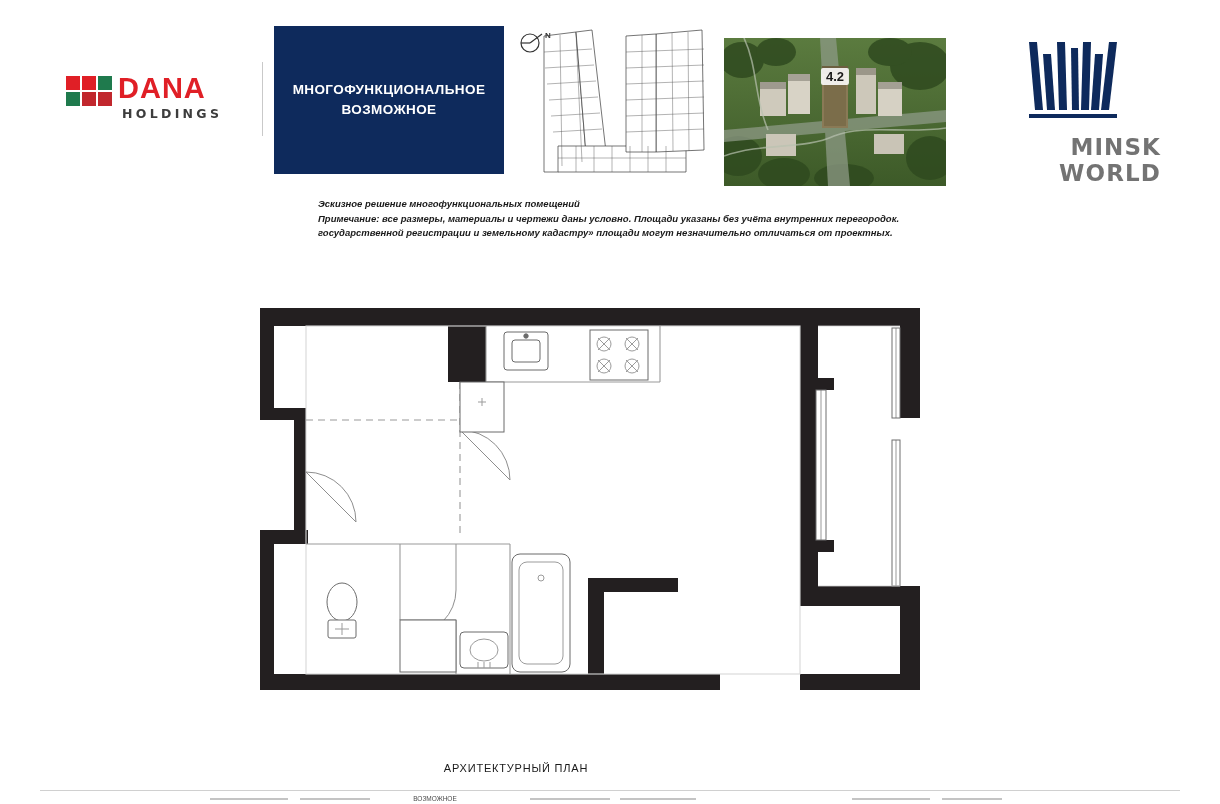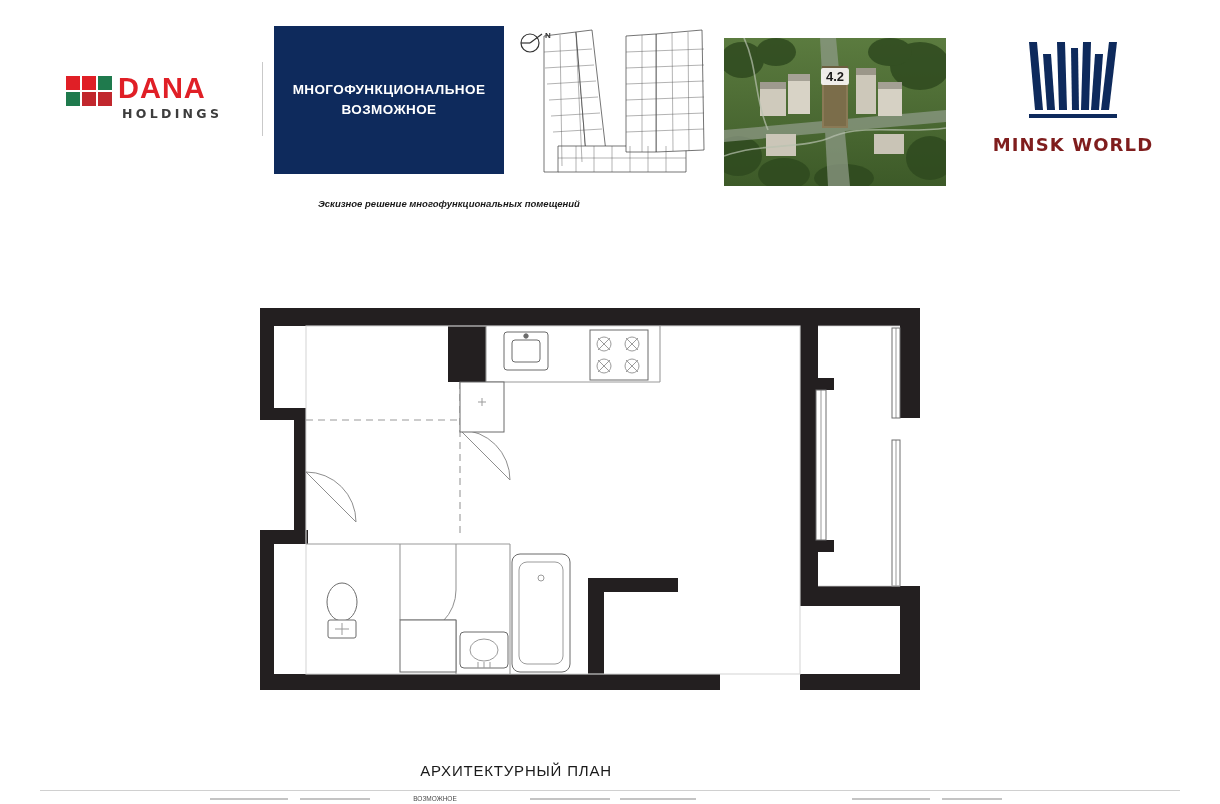--- a/index.html
+++ b/index.html
@@ -150,25 +150,26 @@
     top: 38px;
     width: 176px;
     height: 130px;
     text-align: center;
   }
   .mw-mark {
     width: 100%;
     height: 92px;
   }
   .mw-text {
-    font-size: 18px;
+    font-size: 23px;
     font-weight: bold;
     letter-spacing: 1.1px;
-    color: #7f1d1d;
+    color: #737373;
     font-family: "DejaVu Sans", sans-serif;
+    text-align: right;
   }
 
   
   .note {
     position: absolute;
     left: 318px;
     top: 197px;
     width: 640px;
     font-size: 9.5px;
     line-height: 1.55;
@@ -187,21 +188,21 @@
   }
   .plan-svg { display: block; margin: 0 auto; }
 
   
   .footer-title {
     position: absolute;
     left: 0;
     top: 762px;
     width: 1032px;
     text-align: center;
-    font-size: 15px;
+    font-size: 11px;
     letter-spacing: 0.8px;
     color: #1a1a1a;
   }
   .footer-rule {
     position: absolute;
     left: 40px;
     top: 790px;
     width: 1140px;
     height: 1px;
     background: #d0d0d0;
@@ -367,20 +368,22 @@
         <polygon points="124,4 132,4 124,72 116,72"></polygon>
         <rect x="44" y="76" width="88" height="4"></rect>
       </g>
     </svg>
     <div class="mw-text">MINSK WORLD</div>
   </div>
 </div>
 
 <div class="note">
   <span class="note-line">Эскизное решение многофункциональных помещений</span>
+  <span class="note-line">Примечание: все размеры, материалы и чертежи даны условно. Площади указаны без учёта внутренних перегородок.</span>
+  <span class="note-line">государственной регистрации и земельному кадастру» площади могут незначительно отличаться от проектных.</span>
 </div>
 
 <div class="plan-wrap">
   <svg class="plan-svg" width="700" height="420" viewBox="0 0 700 420">
 
     <g fill="#231f20">
 
       <rect x="0" y="18" width="558" height="18"></rect>
 
       <rect x="540" y="18" width="120" height="18"></rect>

